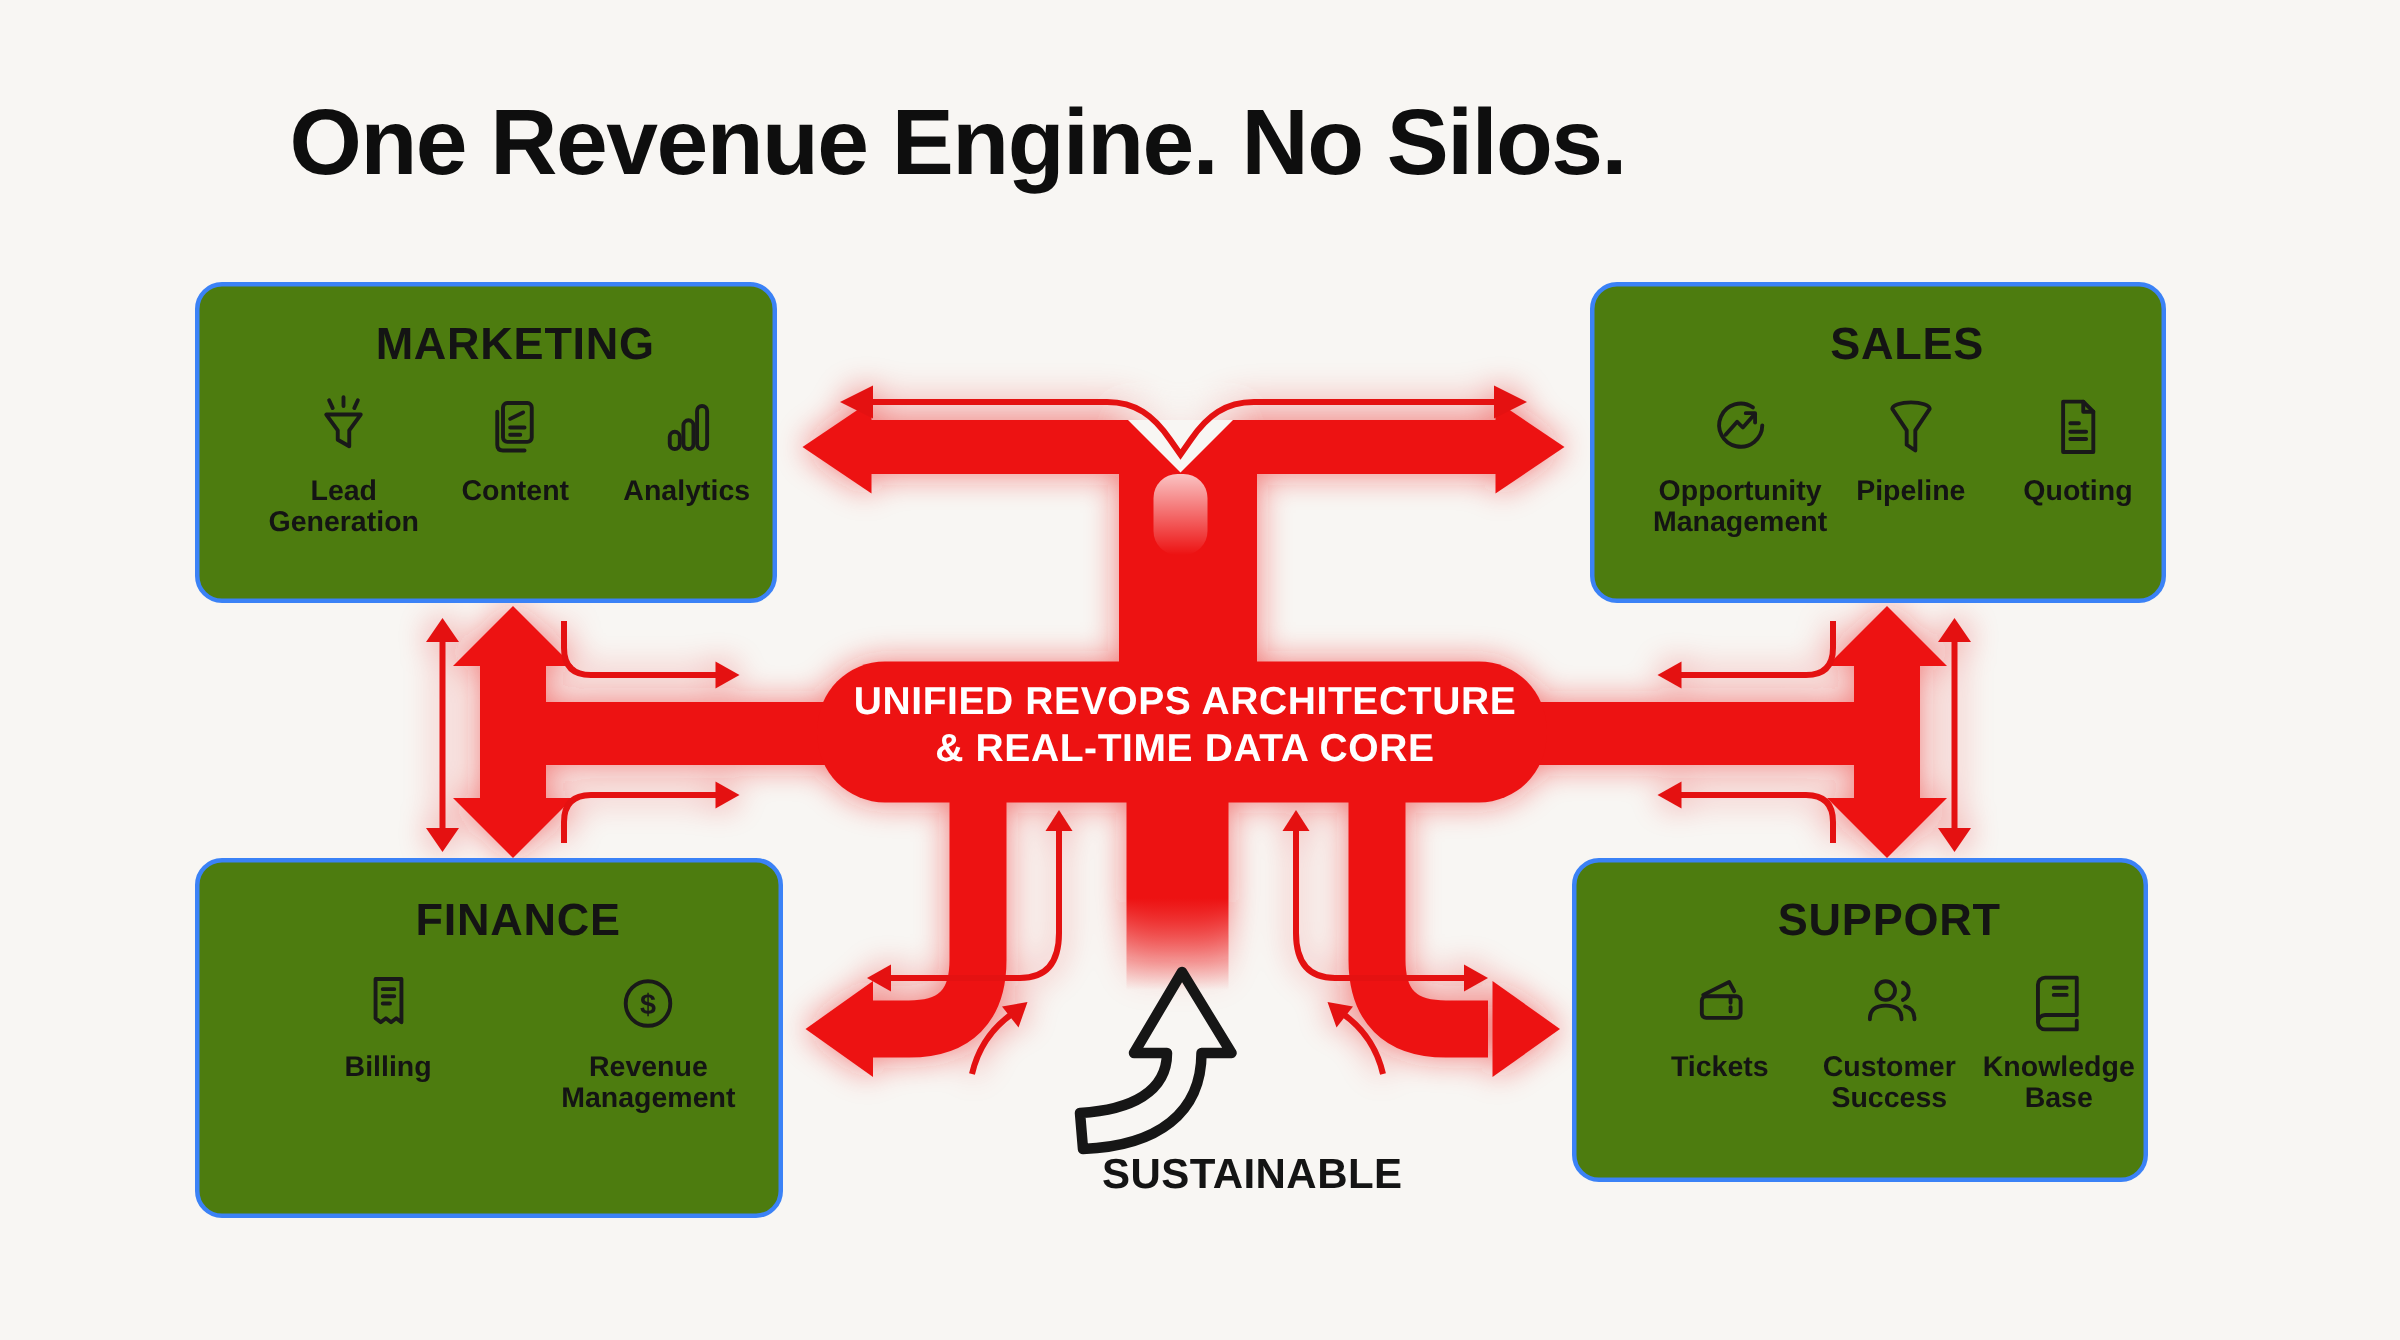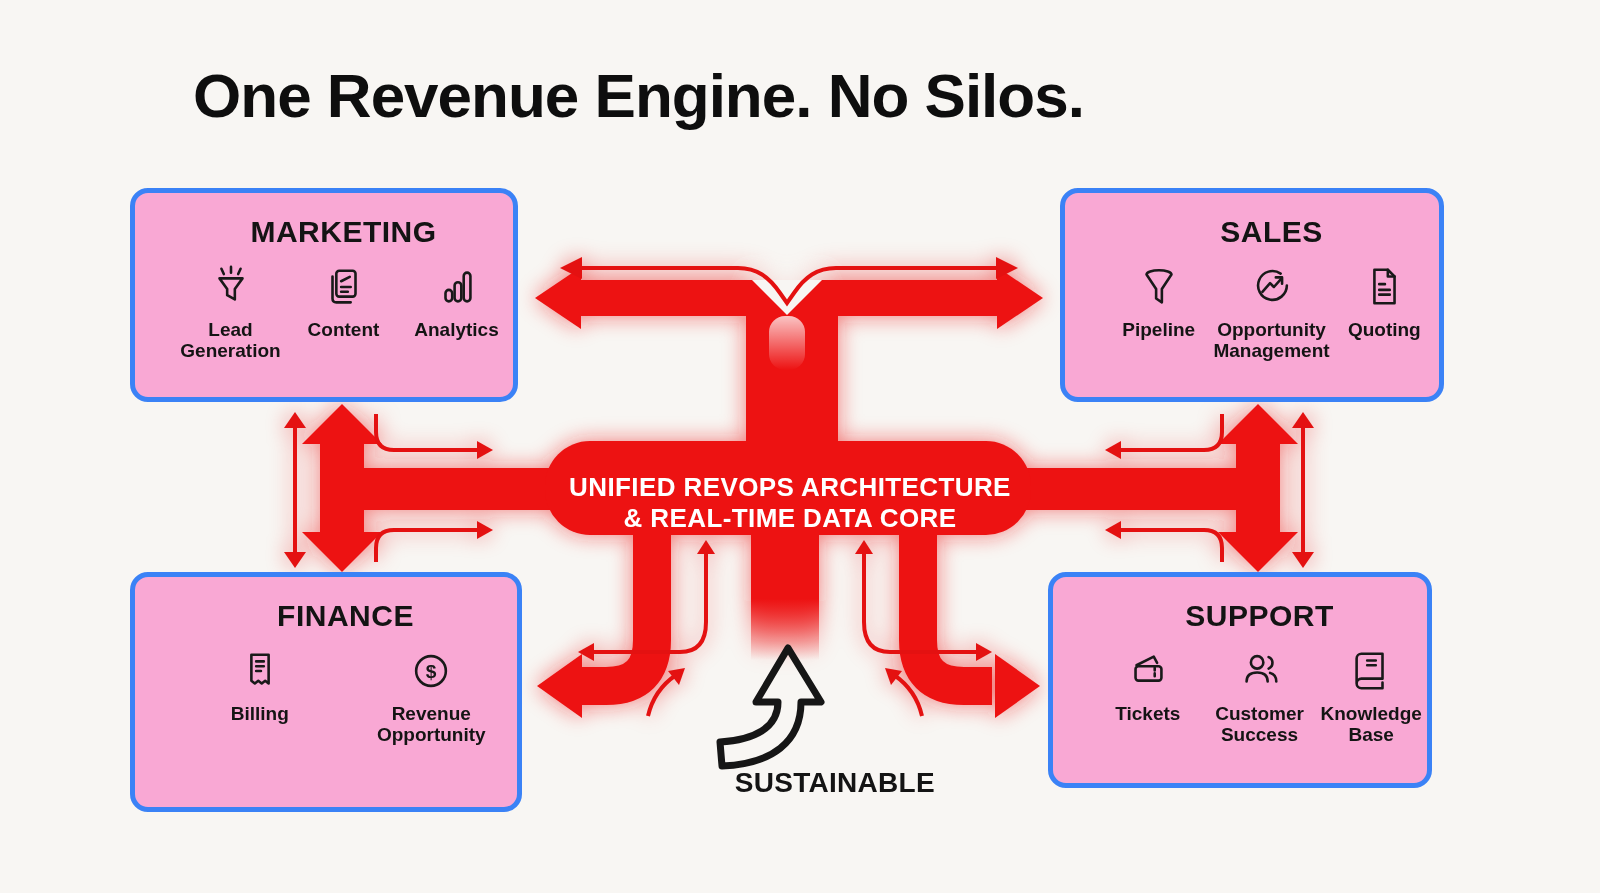--- a/index.html
+++ b/index.html
@@ -8,39 +8,39 @@
     background:#f8f6f3;
     font-family:"Liberation Sans", sans-serif;
     color:#141414;
   }
   .title{
     position:absolute;left:0;top:60px;width:1277px;text-align:center;
     font-size:62px;font-weight:800;letter-spacing:-1px;color:#0e0e0e;
   }
   svg.net{position:absolute;left:0;top:0;z-index:1;}
   .box{
-    position:absolute;z-index:3;background:#f9a8d4;
-    border:5px solid #3b82f6;border-radius:18px;box-sizing:border-box;
+    position:absolute;z-index:3;background:#4d7c0f;
+    border:3px solid #3b82f6;border-radius:18px;box-sizing:border-box;
     display:flex;flex-direction:column;align-items:center;padding-left:39px;
   }
   .box-marketing{left:130px;top:188px;width:388px;height:214px;}
   .box-sales{left:1048px;top:188px;width:384px;height:214px;margin-left:12px;}
   .box-finance{left:130px;top:572px;width:392px;height:240px;}
   .box-support{left:1048px;top:572px;width:384px;height:216px;}
   .box-title{font-size:30px;font-weight:800;margin-top:22px;letter-spacing:0.5px;}
   .items{display:flex;width:100%;margin-top:12px;align-items:flex-start;}
   .item{flex:1;display:flex;flex-direction:column;align-items:center;}
   .item .glyph{height:52px;display:flex;align-items:center;justify-content:center;}
   .item .lbl{
     font-size:19px;font-weight:700;text-align:center;line-height:1.12;
     margin-top:6px;max-width:132px;
   }
   .icon-svg{stroke:#191919;fill:none;stroke-width:2.7;stroke-linecap:round;stroke-linejoin:round;}
   .core-text{
-    position:absolute;z-index:2;left:490px;top:472px;width:600px;text-align:center;
+    position:absolute;z-index:2;left:490px;top:452px;width:600px;text-align:center;
     color:#ffffff;font-size:26px;font-weight:800;line-height:1.18;letter-spacing:0.4px;
   }
   .growth-text{
     position:absolute;z-index:2;left:635px;top:768px;width:300px;text-align:right;
     color:#141414;font-size:28px;font-weight:800;line-height:1.1;letter-spacing:0.3px;
   }
 </style>
 </head>
 <body>
 
@@ -172,38 +172,38 @@
     </div>
   </div>
 </div>
 
 <div class="box box-sales">
   <div class="box-title">SALES</div>
   <div class="items">
     <div class="item">
       <span class="glyph">
         <svg class="icon-svg" width="46" height="46" viewBox="0 0 48 48">
-          <path d="M11,11 A13,4.5 0 0 1 37,11 L27,26 V40 L21,36 V26 Z"></path>
-        </svg>
-      </span>
-      <div class="lbl">Pipeline</div>
-    </div>
-    <div class="item">
-      <span class="glyph">
-        <svg class="icon-svg" width="46" height="46" viewBox="0 0 48 48">
           <path d="M33,10 A15,15 0 1 0 39.5,22.5"></path>
           <path d="M14,29 L22,20 L26,24 L34,15"></path>
           <path d="M28,14 H34.5 V20.5"></path>
         </svg>
       </span>
       <div class="lbl">Opportunity Management</div>
     </div>
     <div class="item">
       <span class="glyph">
         <svg class="icon-svg" width="46" height="46" viewBox="0 0 48 48">
+          <path d="M11,11 A13,4.5 0 0 1 37,11 L27,26 V40 L21,36 V26 Z"></path>
+        </svg>
+      </span>
+      <div class="lbl">Pipeline</div>
+    </div>
+    <div class="item">
+      <span class="glyph">
+        <svg class="icon-svg" width="46" height="46" viewBox="0 0 48 48">
           <path d="M14,6 H28 L35,13 V41 H14 Z"></path>
           <path d="M28,6 V13 H35"></path>
           <path d="M19,21 H25 M19,27 H30 M19,32 H30"></path>
         </svg>
       </span>
       <div class="lbl">Quoting</div>
     </div>
   </div>
 </div>
 
@@ -219,21 +219,21 @@
       </span>
       <div class="lbl">Billing</div>
     </div>
     <div class="item">
       <span class="glyph">
         <svg class="icon-svg" width="46" height="46" viewBox="0 0 48 48">
           <circle cx="24" cy="24" r="15.5"></circle>
           <text x="24" y="31" text-anchor="middle" stroke="none" fill="#191919" font-family="Liberation Sans, sans-serif" font-size="20" font-weight="bold">$</text>
         </svg>
       </span>
-      <div class="lbl">Revenue Opportunity</div>
+      <div class="lbl">Revenue Management</div>
     </div>
   </div>
 </div>
 
 <div class="box box-support">
   <div class="box-title">SUPPORT</div>
   <div class="items">
     <div class="item">
       <span class="glyph">
         <svg class="icon-svg" width="46" height="46" viewBox="0 0 48 48">

